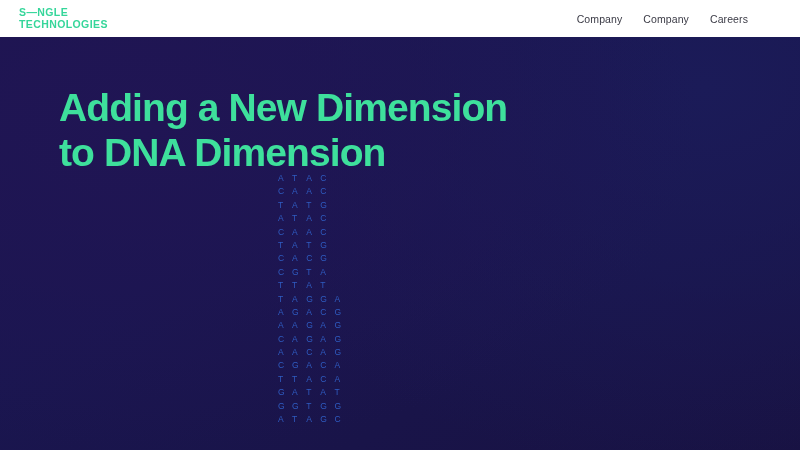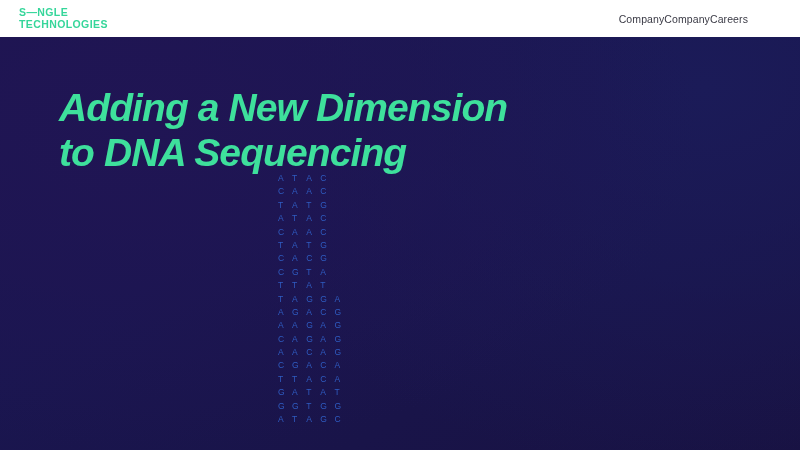--- a/index.html
+++ b/index.html
@@ -53,20 +53,21 @@
     letter-spacing: 0.4px;
     color: #35d69a;
     white-space: nowrap;
   }
   .brand-line-1 { font-size: 10.5px; }
   .brand-line-2 { font-size: 10.5px; }
 
   #primary-nav {
     display: flex;
     align-items: center;
+    gap: 21px;
   }
   .nav-link {
     font-family: "Liberation Sans", sans-serif;
     font-size: 10.5px;
     color: #3a3a45;
     text-decoration: none;
     white-space: nowrap;
     letter-spacing: 0.1px;
   }
 
@@ -114,21 +115,20 @@
     left: 59px;
     top: 48px;
     z-index: 5;
     margin: 0;
     font-family: "Liberation Sans", sans-serif;
     font-weight: bold;
     font-size: 39px;
     line-height: 45px;
     letter-spacing: -0.9px;
     color: #3ee09c;
-    font-style: italic;
   }
   .headline-line { display: block; white-space: nowrap; }
 </style>
 </head>
 <body>
 
 <div id="page">
 
   <div id="site-header">
 
@@ -164,18 +164,18 @@
         <span class="dna-row"><span class="dna-base" style="color: rgb(47, 92, 194);">A</span><span class="dna-base" style="color: rgb(47, 92, 194);">A</span><span class="dna-base" style="color: rgb(47, 92, 194);">C</span><span class="dna-base" style="color: rgb(47, 92, 194);">A</span><span class="dna-base" style="color: rgb(47, 92, 194);">G</span></span>
         <span class="dna-row"><span class="dna-base" style="color: rgb(47, 92, 194);">C</span><span class="dna-base" style="color: rgb(47, 92, 194);">G</span><span class="dna-base" style="color: rgb(47, 92, 194);">A</span><span class="dna-base" style="color: rgb(47, 92, 194);">C</span><span class="dna-base" style="color: rgb(47, 92, 194);">A</span></span>
         <span class="dna-row"><span class="dna-base" style="color: rgb(47, 92, 194);">T</span><span class="dna-base" style="color: rgb(47, 92, 194);">T</span><span class="dna-base" style="color: rgb(47, 92, 194);">A</span><span class="dna-base" style="color: rgb(47, 92, 194);">C</span><span class="dna-base" style="color: rgb(47, 92, 194);">A</span></span>
         <span class="dna-row"><span class="dna-base" style="color: rgb(47, 92, 194);">G</span><span class="dna-base" style="color: rgb(47, 92, 194);">A</span><span class="dna-base" style="color: rgb(47, 92, 194);">T</span><span class="dna-base" style="color: rgb(47, 92, 194);">A</span><span class="dna-base" style="color: rgb(47, 92, 194);">T</span></span>
         <span class="dna-row"><span class="dna-base" style="color: rgb(47, 92, 194);">G</span><span class="dna-base" style="color: rgb(47, 92, 194);">G</span><span class="dna-base" style="color: rgb(47, 92, 194);">T</span><span class="dna-base" style="color: rgb(47, 92, 194);">G</span><span class="dna-base" style="color: rgb(47, 92, 194);">G</span></span>
         <span class="dna-row"><span class="dna-base" style="color: rgb(47, 92, 194);">A</span><span class="dna-base" style="color: rgb(47, 92, 194);">T</span><span class="dna-base" style="color: rgb(47, 92, 194);">A</span><span class="dna-base" style="color: rgb(47, 92, 194);">G</span><span class="dna-base" style="color: rgb(47, 92, 194);">C</span></span>
       </div>
 
     <h1 id="hero-headline">
       <span class="headline-line">Adding a New Dimension</span>
-      <span class="headline-line">to DNA Sequencing</span>
+      <span class="headline-line">to DNA Dimension</span>
     </h1>
 
   </div>
 
 </div>
 
 </body></html>

